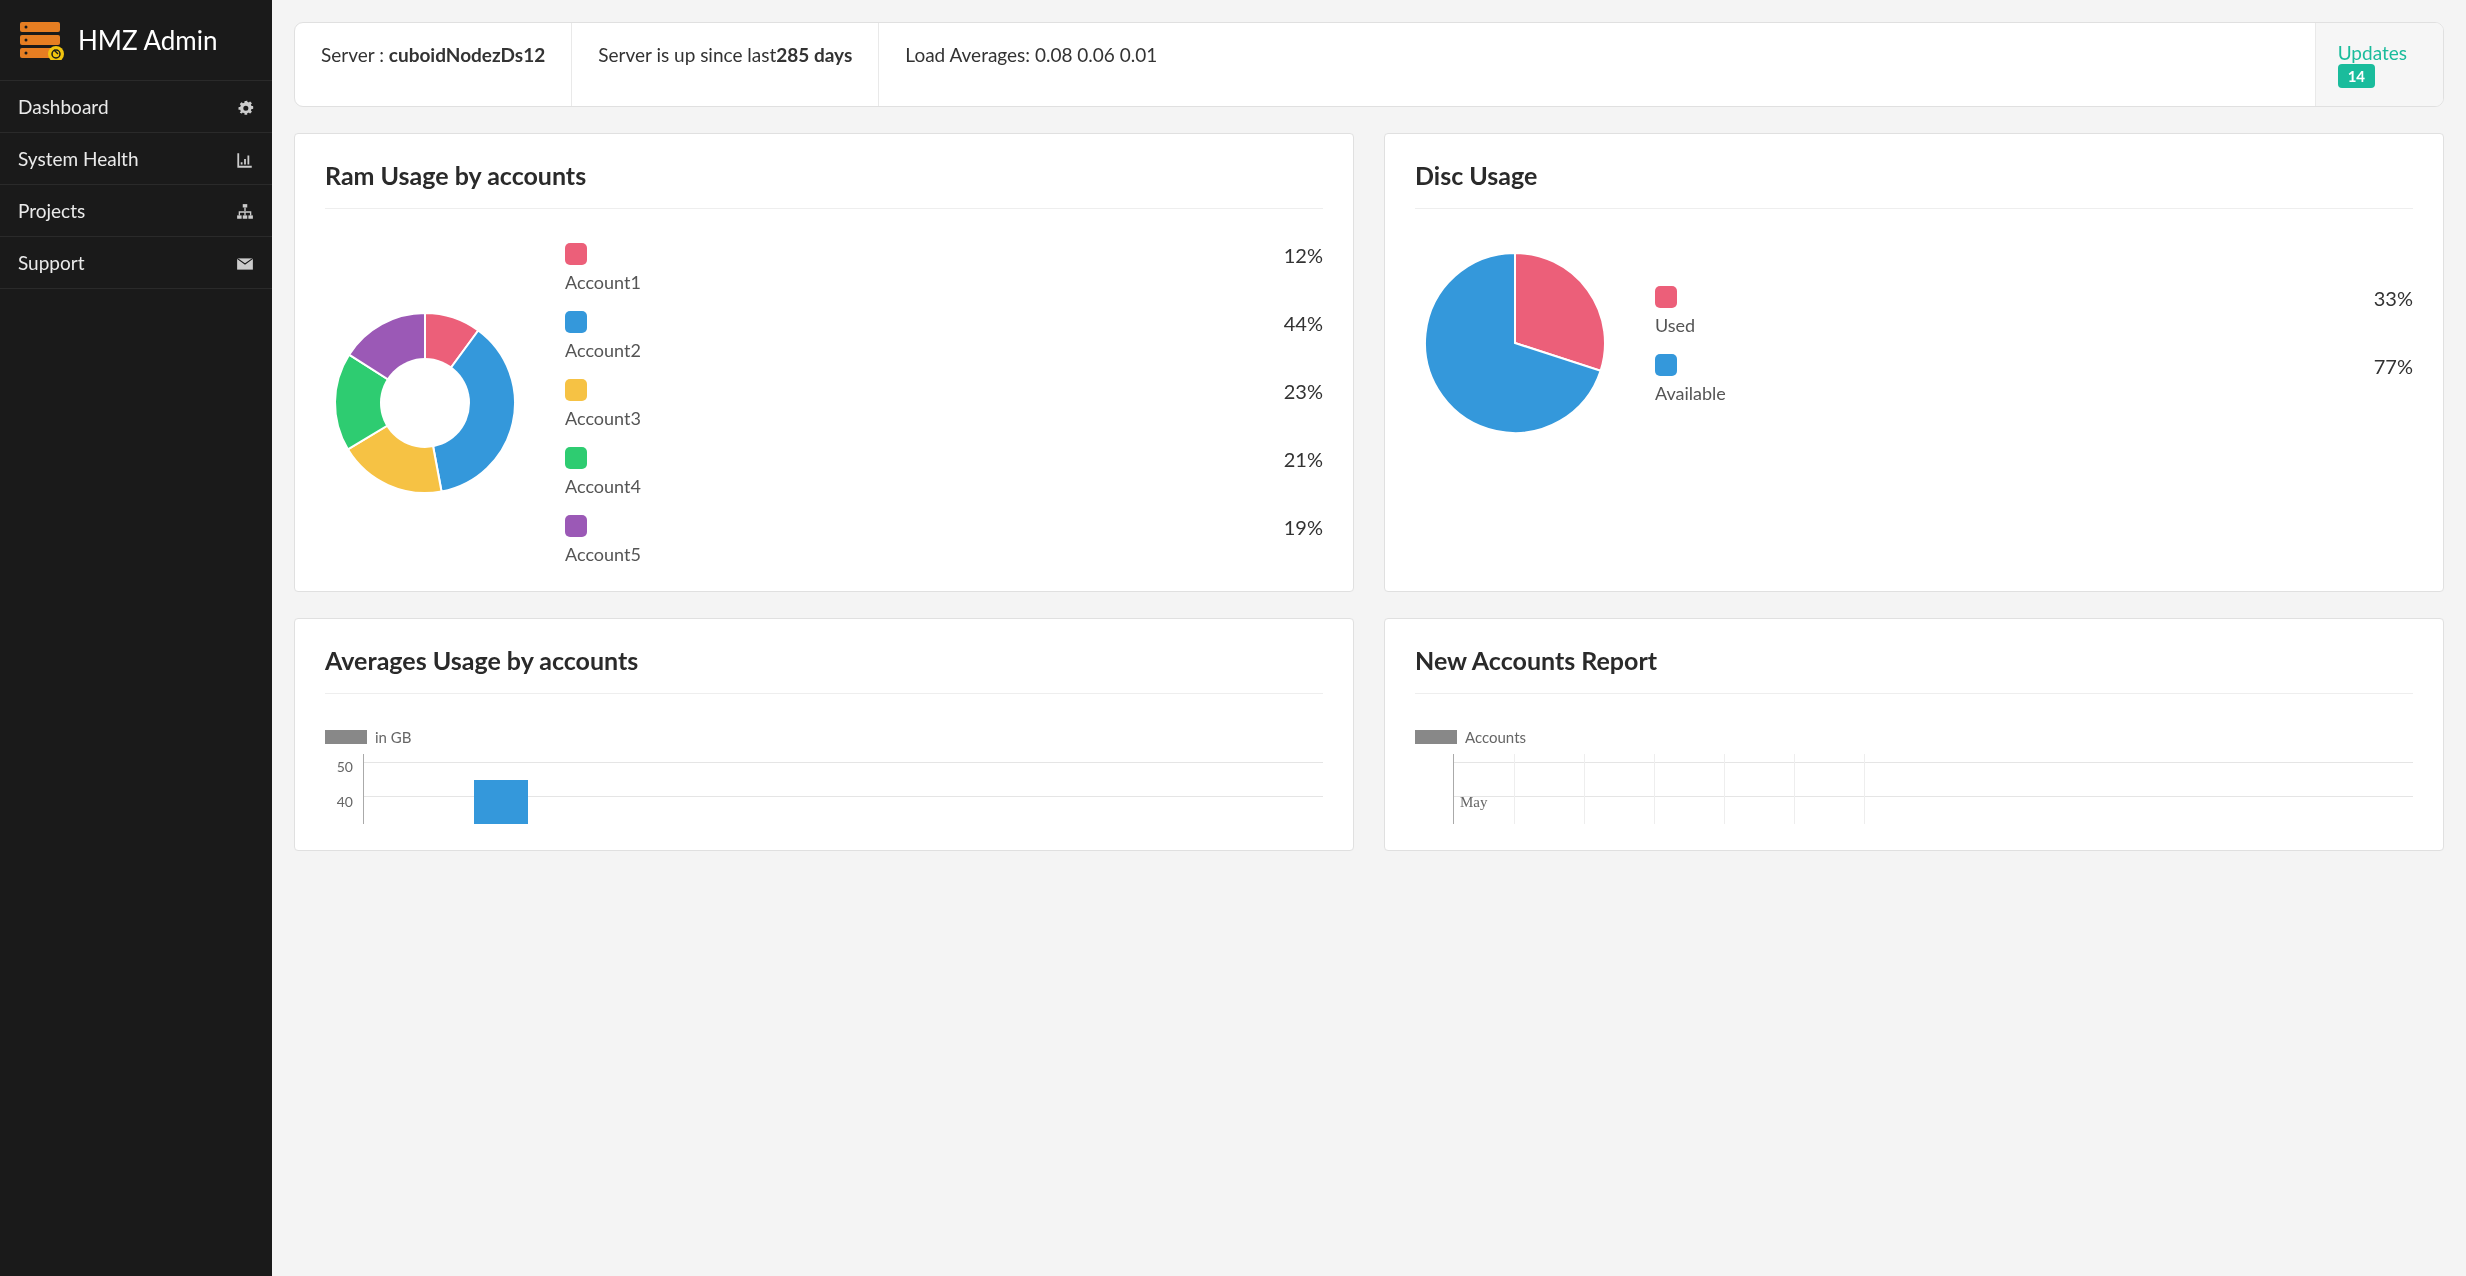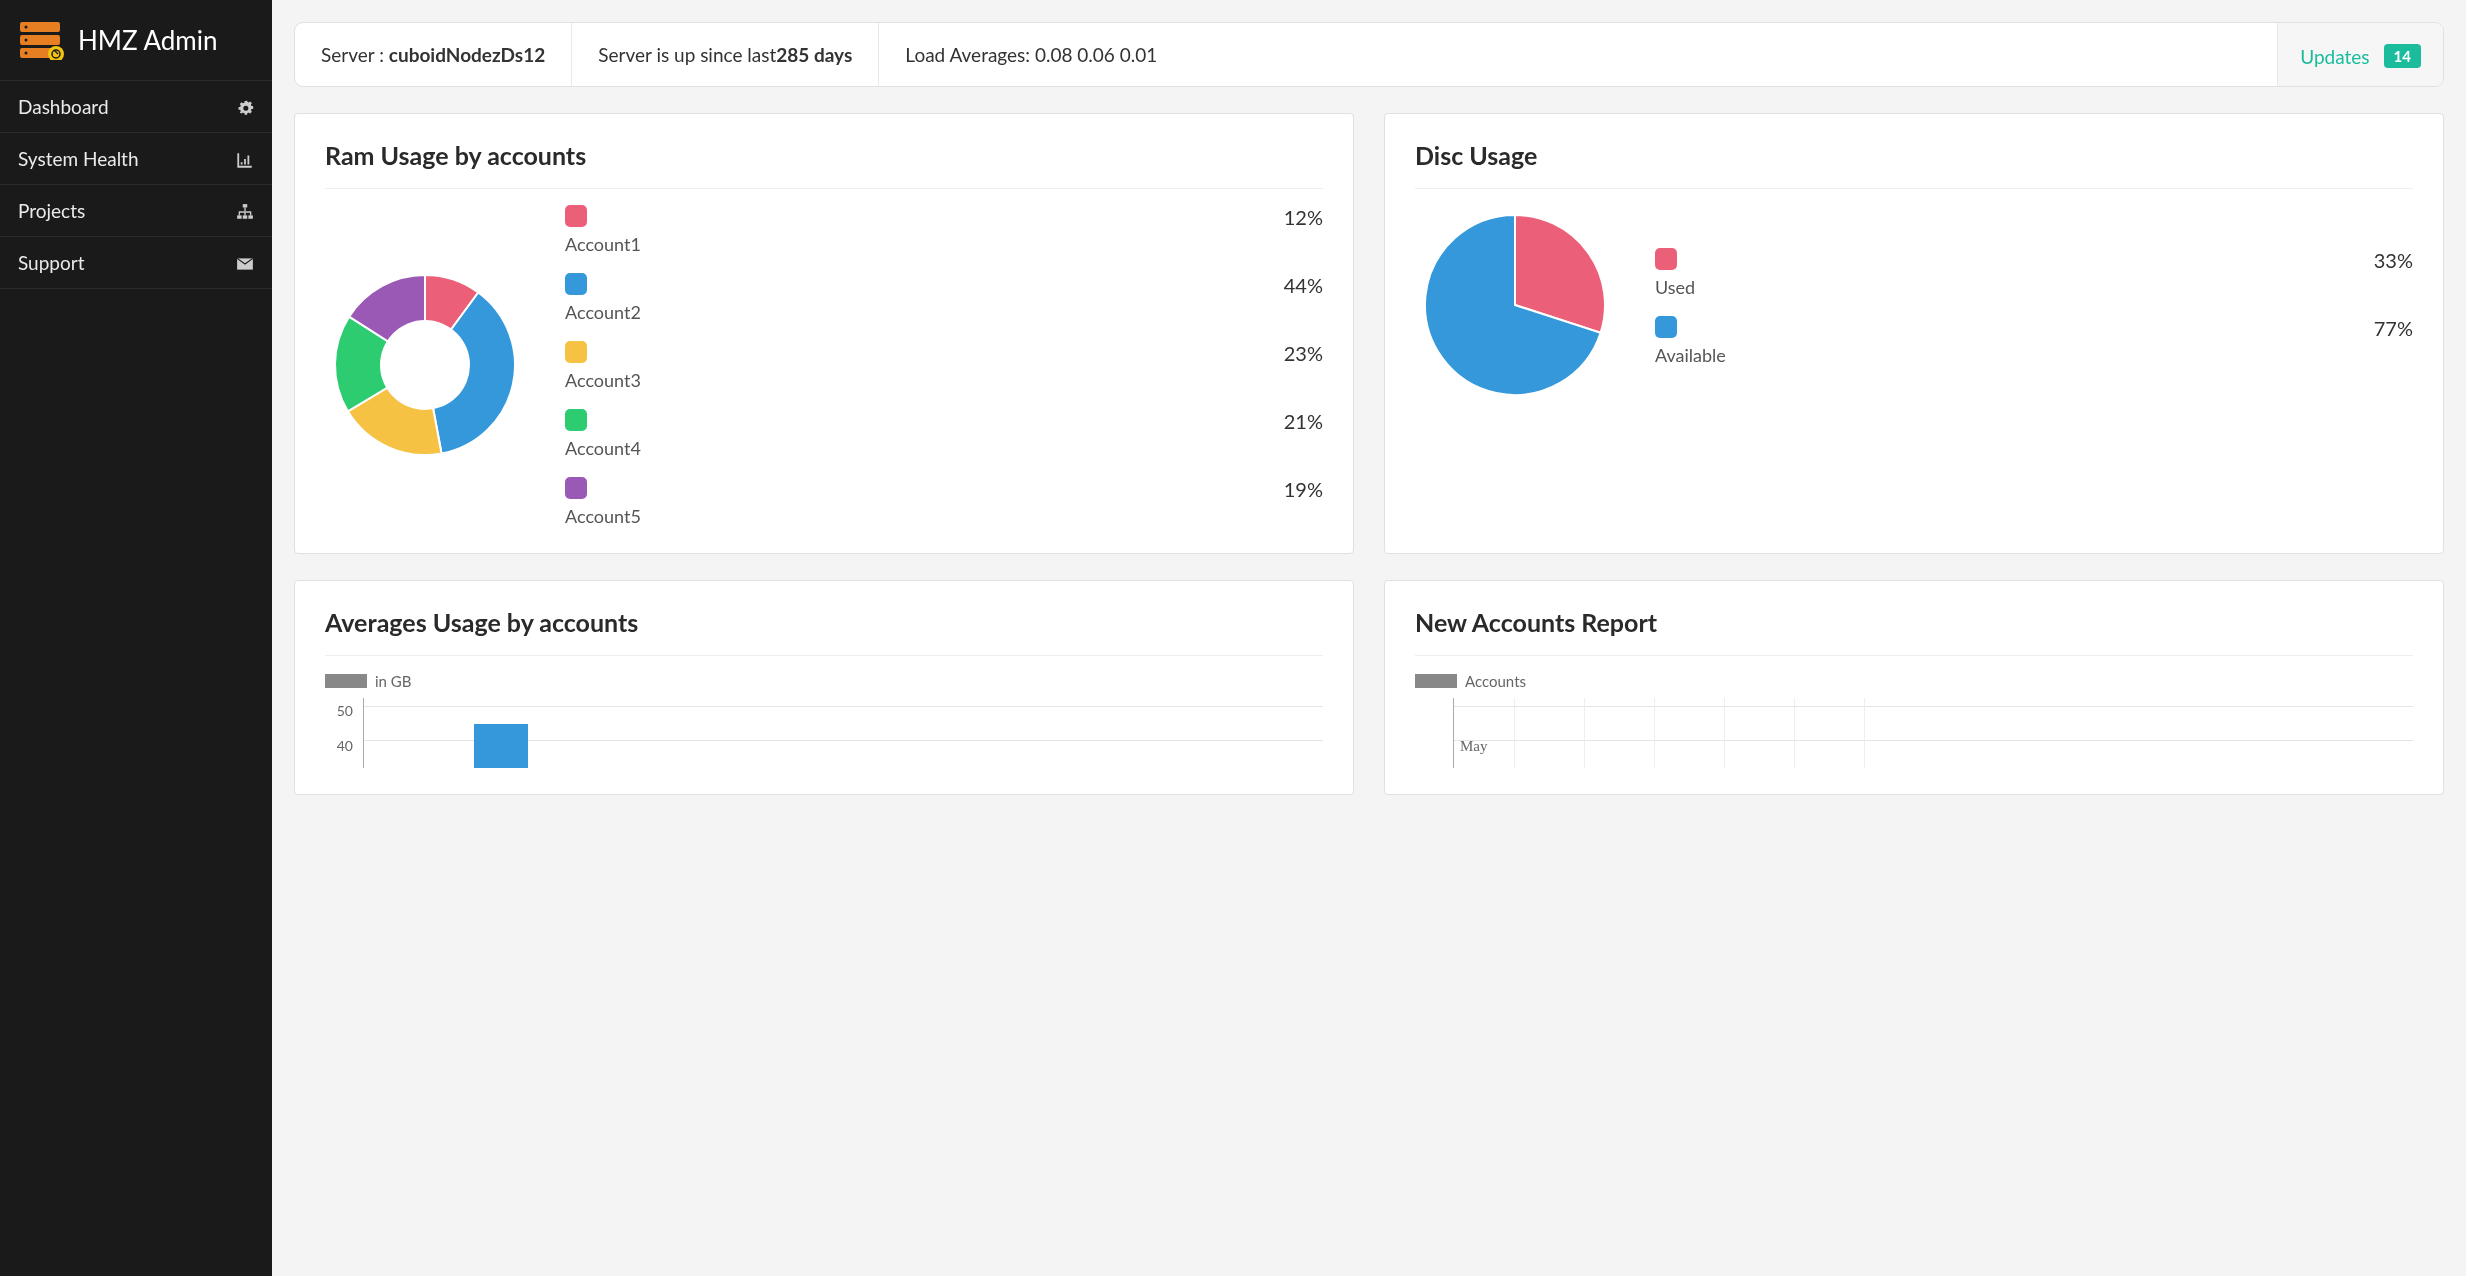--- a/index.html
+++ b/index.html
@@ -17,28 +17,28 @@
     .nav-icon { width: 18px; height: 18px; color: #ccc; }
     
     
     .main { flex: 1; padding: 0; }
     
     
     .topbar { display: flex; margin: 22px 22px 0 22px; background: #fff; border: 1px solid #e0e0e0; border-radius: 9px; overflow: hidden; }
     .topbar-cell { padding: 20px 26px; font-size: 19px; color: #333; border-right: 1px solid #e9e9e9; }
     .topbar-cell strong { font-weight: 700; }
     .topbar-spacer { flex: 1; }
-    .topbar-updates { display: flex; align-items: flex-end; padding: 18px 22px; background: #f6f6f6; border-left: 1px solid #e9e9e9; cursor: pointer; }
+    .topbar-updates { display: flex; align-items: flex-start; padding: 18px 22px; background: #f6f6f6; border-left: 1px solid #e9e9e9; cursor: pointer; flex-direction: column; }
     .topbar-updates-label { color: #1abc9c; font-size: 19px; margin-right: 14px; }
     .topbar-updates-badge { background: #1abc9c; color: #fff; font-size: 15px; font-weight: 700; padding: 3px 10px; border-radius: 4px; }
     
     
     .grid { display: flex; gap: 30px; margin: 26px 22px 0 22px; }
     .card { background: #fff; border: 1px solid #e0e0e0; border-radius: 4px; padding: 26px 30px; flex: 1; }
-    .card-title { font-size: 25px; font-weight: 700; color: #2a2a2a; padding-bottom: 18px; border-bottom: 1px solid #eee; margin-bottom: 16px; }
+    .card-title { font-size: 25px; font-weight: 700; color: #2a2a2a; padding-bottom: 18px; border-bottom: 1px solid #eee; margin-bottom: 34px; }
     
     .card-body-flex { display: flex; align-items: center; gap: 40px; }
     .chart-holder { flex-shrink: 0; }
     
     
     .legend { display: flex; flex-direction: column; gap: 18px; flex: 1; }
     .legend-row { display: flex; align-items: flex-start; justify-content: space-between; }
     .legend-left { display: flex; flex-direction: column; gap: 6px; }
     .legend-swatch { width: 22px; height: 22px; border-radius: 5px; }
     .legend-label { font-size: 18px; color: #555; }

